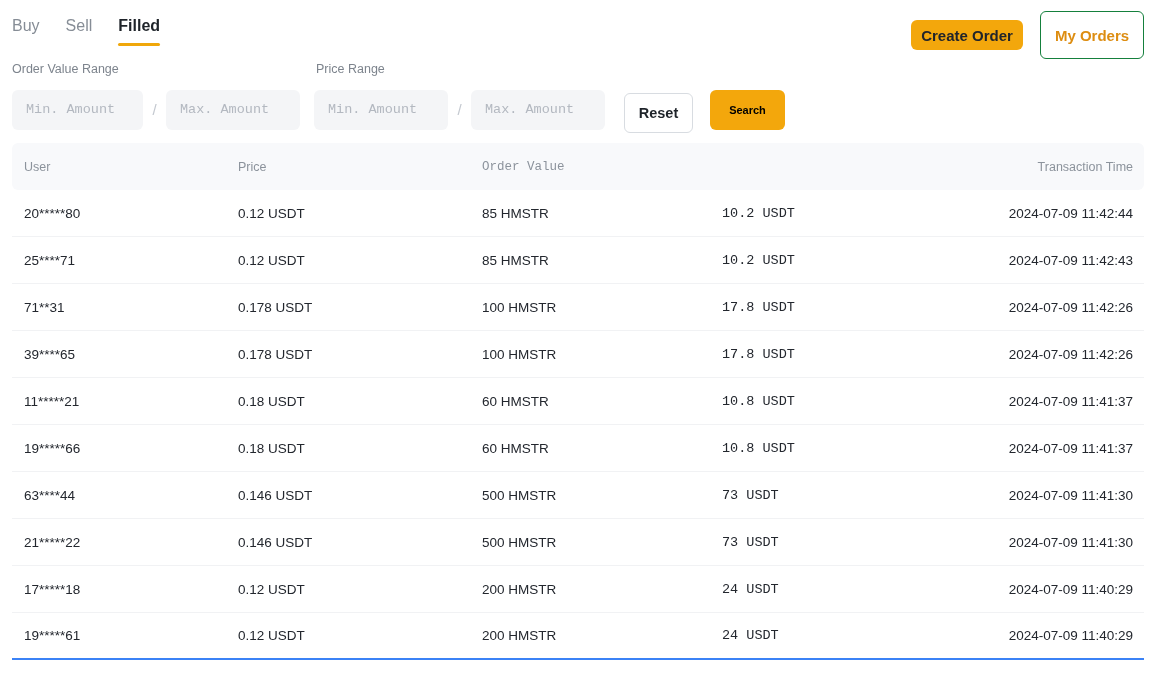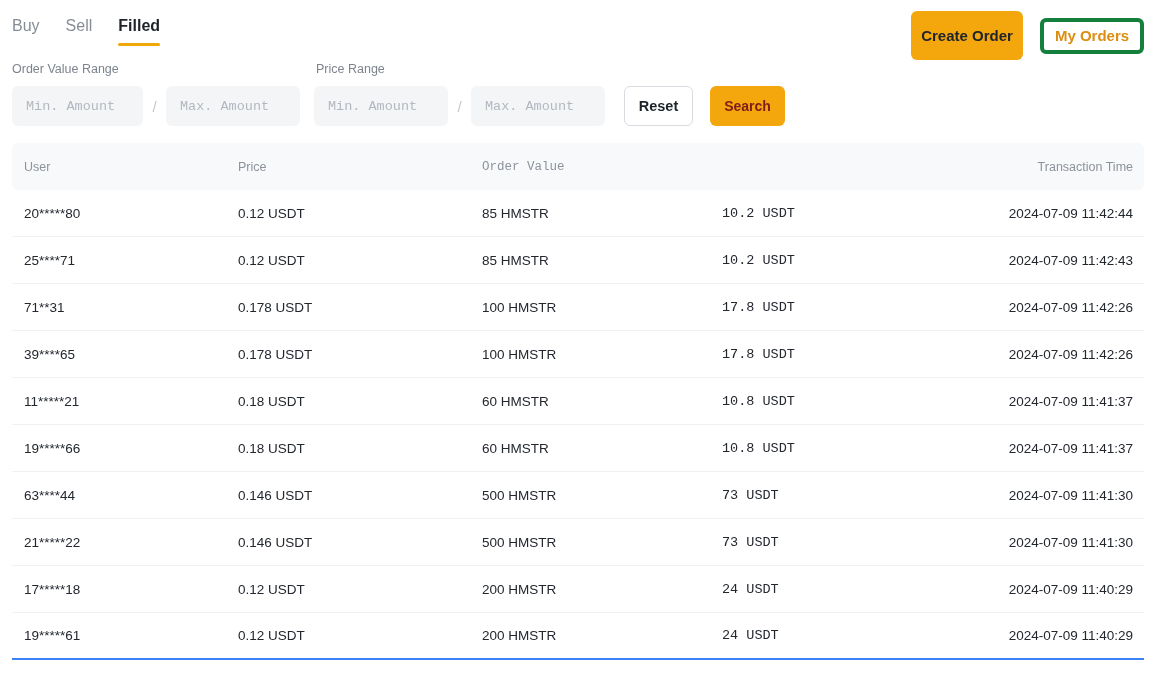--- a/index.html
+++ b/index.html
@@ -63,28 +63,28 @@
     display: flex;
     align-items: center;
     justify-content: center;
     white-space: nowrap;
   }
   .btn-create {
     background: #f3a70c;
     color: #20242b;
     border: none;
     width: 112px;
-    height: 49px;
+    height: 30px;
   }
   .btn-myorders {
     background: #ffffff;
     color: #dd8d11;
-    border: 4px solid #15803d;
+    border: 1px solid #15803d;
     width: 104px;
-    height: 36px;
+    height: 48px;
   }
 
   
   .filters {
     position: relative;
     padding: 0 12px;
     height: 85px;
   }
 
   .filter-labels { position: relative; height: 22px; }
@@ -131,31 +131,32 @@
   .btn-reset {
     margin-left: 19px;
     width: 69px;
     height: 40px;
     background: #ffffff;
     border: 1px solid #d8dce1;
     border-radius: 6px;
     font-size: 14.5px;
     font-weight: bold;
     color: #1e2329;
+    margin-top: 7px;
   }
   .btn-search {
     margin-left: 17px;
     width: 75px;
     height: 40px;
     background: #f3a70c;
     border: none;
     border-radius: 6px;
-    font-size: 14px;
+    font-size: 11px;
     font-weight: bold;
-    color: #7f1d1d;
+    color: #000000;
   }
 
   
   .table { padding: 0 12px; }
 
   .thead {
     background: #f8f9fb;
     border-radius: 6px;
     height: 47px;
     display: flex;

